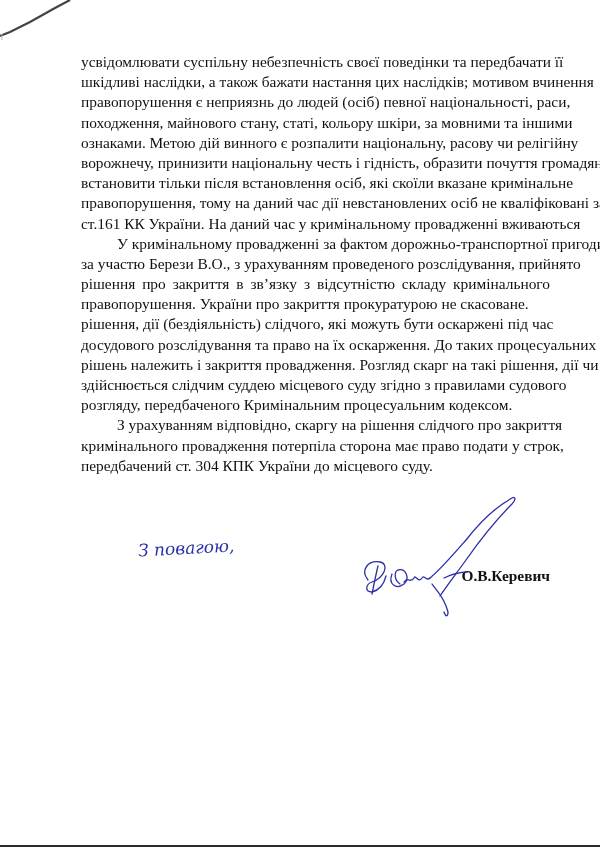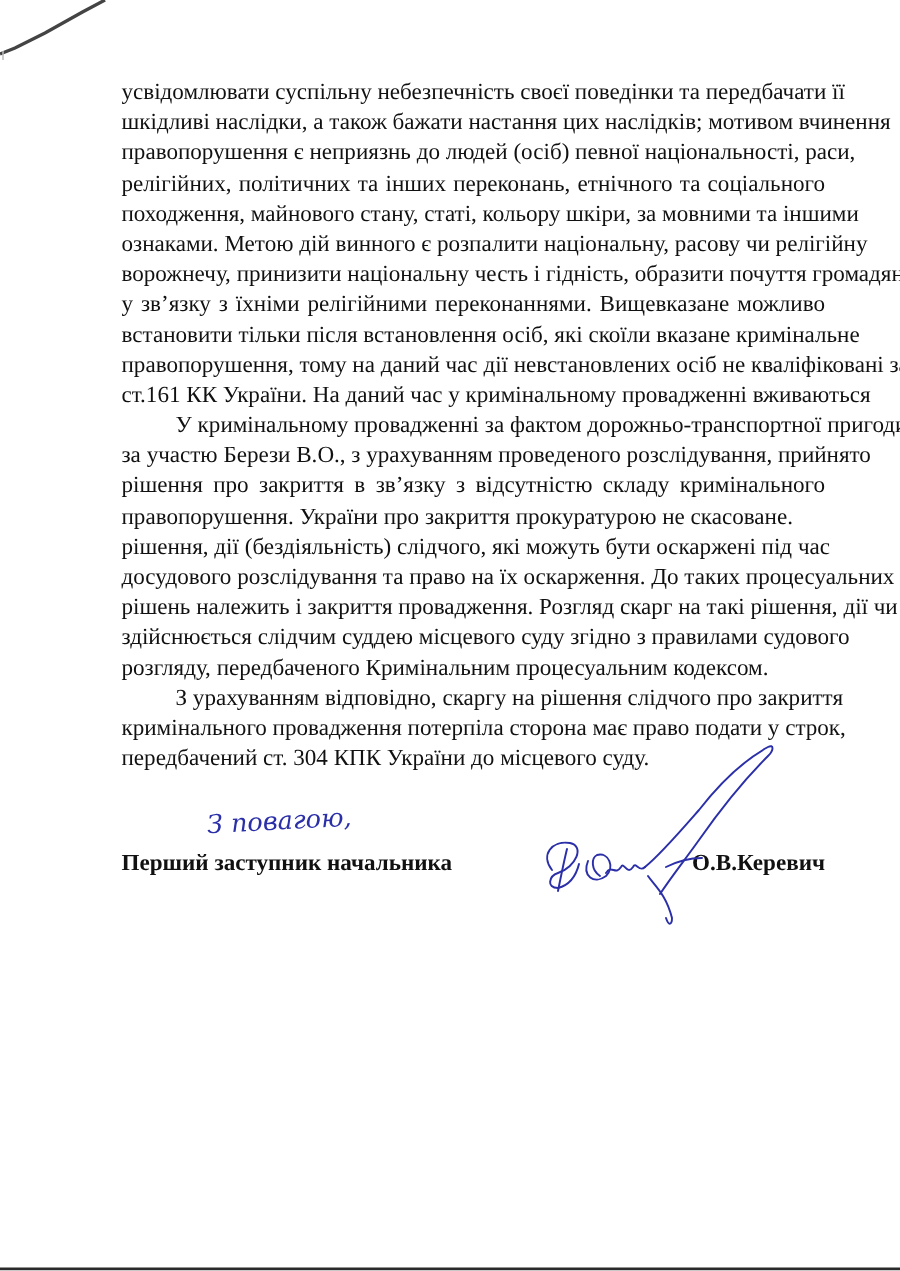--- a/index.html
+++ b/index.html
@@ -44,46 +44,43 @@
 <div class="page">
   <svg class="scan-corner" viewBox="0 0 80 40">
     <path d="M0 36 L10 32 L30 22 L55 8 L70 0" stroke="#444" stroke-width="2.2" fill="none"></path>
     <line x1="2" y1="34" x2="2" y2="40" stroke="#bbb" stroke-width="1"></line>
   </svg>
 
   <div class="body-text" id="body-text">
       <span class="line">усвідомлювати суспільну небезпечність своєї поведінки та передбачати її</span>
       <span class="line">шкідливі наслідки, а також бажати настання цих наслідків; мотивом вчинення</span>
       <span class="line">правопорушення є неприязнь до людей (осіб) певної національності, раси,</span>
-      <span class="line">релігійних, політичних та інших переконань, етнічного та соціального</span>
       <span class="line">походження, майнового стану, статі, кольору шкіри, за мовними та іншими</span>
       <span class="line">ознаками. Метою дій винного є розпалити національну, расову чи релігійну</span>
       <span class="line">ворожнечу, принизити національну честь і гідність, образити почуття громадян</span>
-      <span class="line">у зв’язку з їхніми релігійними переконаннями. Вищевказане можливо</span>
       <span class="line">встановити тільки після встановлення осіб, які скоїли вказане кримінальне</span>
       <span class="line">правопорушення, тому на даний час дії невстановлених осіб не кваліфіковані за</span>
       <span class="line">ст.161 КК України. На даний час у кримінальному провадженні вживаються</span>
       <span class="line indent">У кримінальному провадженні за фактом дорожньо-транспортної пригоди</span>
       <span class="line">за участю Берези В.О., з урахуванням проведеного розслідування, прийнято</span>
       <span class="line">рішення про закриття в зв’язку з відсутністю складу кримінального</span>
       <span class="line last">правопорушення. України про закриття прокуратурою не скасоване.</span>
       <span class="line">рішення, дії (бездіяльність) слідчого, які можуть бути оскаржені під час</span>
       <span class="line">досудового розслідування та право на їх оскарження. До таких процесуальних</span>
       <span class="line">рішень належить і закриття провадження. Розгляд скарг на такі рішення, дії чи</span>
       <span class="line">здійснюється слідчим суддею місцевого суду згідно з правилами судового</span>
       <span class="line last">розгляду, передбаченого Кримінальним процесуальним кодексом.</span>
       <span class="line indent">З урахуванням відповідно, скаргу на рішення слідчого про закриття</span>
       <span class="line">кримінального провадження потерпіла сторона має право подати у строк,</span>
       <span class="line last">передбачений ст. 304 КПК України до місцевого суду.</span>
     </div>
 
   <div class="handnote">З повагою,</div>
 
   <div class="signature-row">
-    <span class="sig-title">Перший заступник начальника</span>
     <span class="sig-name">О.В.Керевич</span>
   </div>
 
   <svg class="signature-svg" viewBox="0 0 600 847">
     <g fill="none" stroke="#2b2fa8" stroke-width="1.3" stroke-linecap="round">
       <path d="M368 580 C360 570 368 560 380 562 C390 564 384 578 372 582 C366 584 364 592 372 592 C380 590 384 584 386 576"></path>
       <path d="M378 566 C376 574 374 584 372 594"></path>
       <path d="M392 574 C388 584 396 590 404 584 C410 578 406 568 398 570 C394 572 394 580 400 584"></path>
       <path d="M404 582 C408 576 410 584 414 578 C416 574 418 584 422 578 C424 574 426 582 430 578"></path>
       <path d="M430 578 C440 570 452 556 466 540 C480 522 494 508 512 498 C516 496 516 500 512 504 C496 520 480 540 466 560 C456 574 448 584 440 596"></path>

